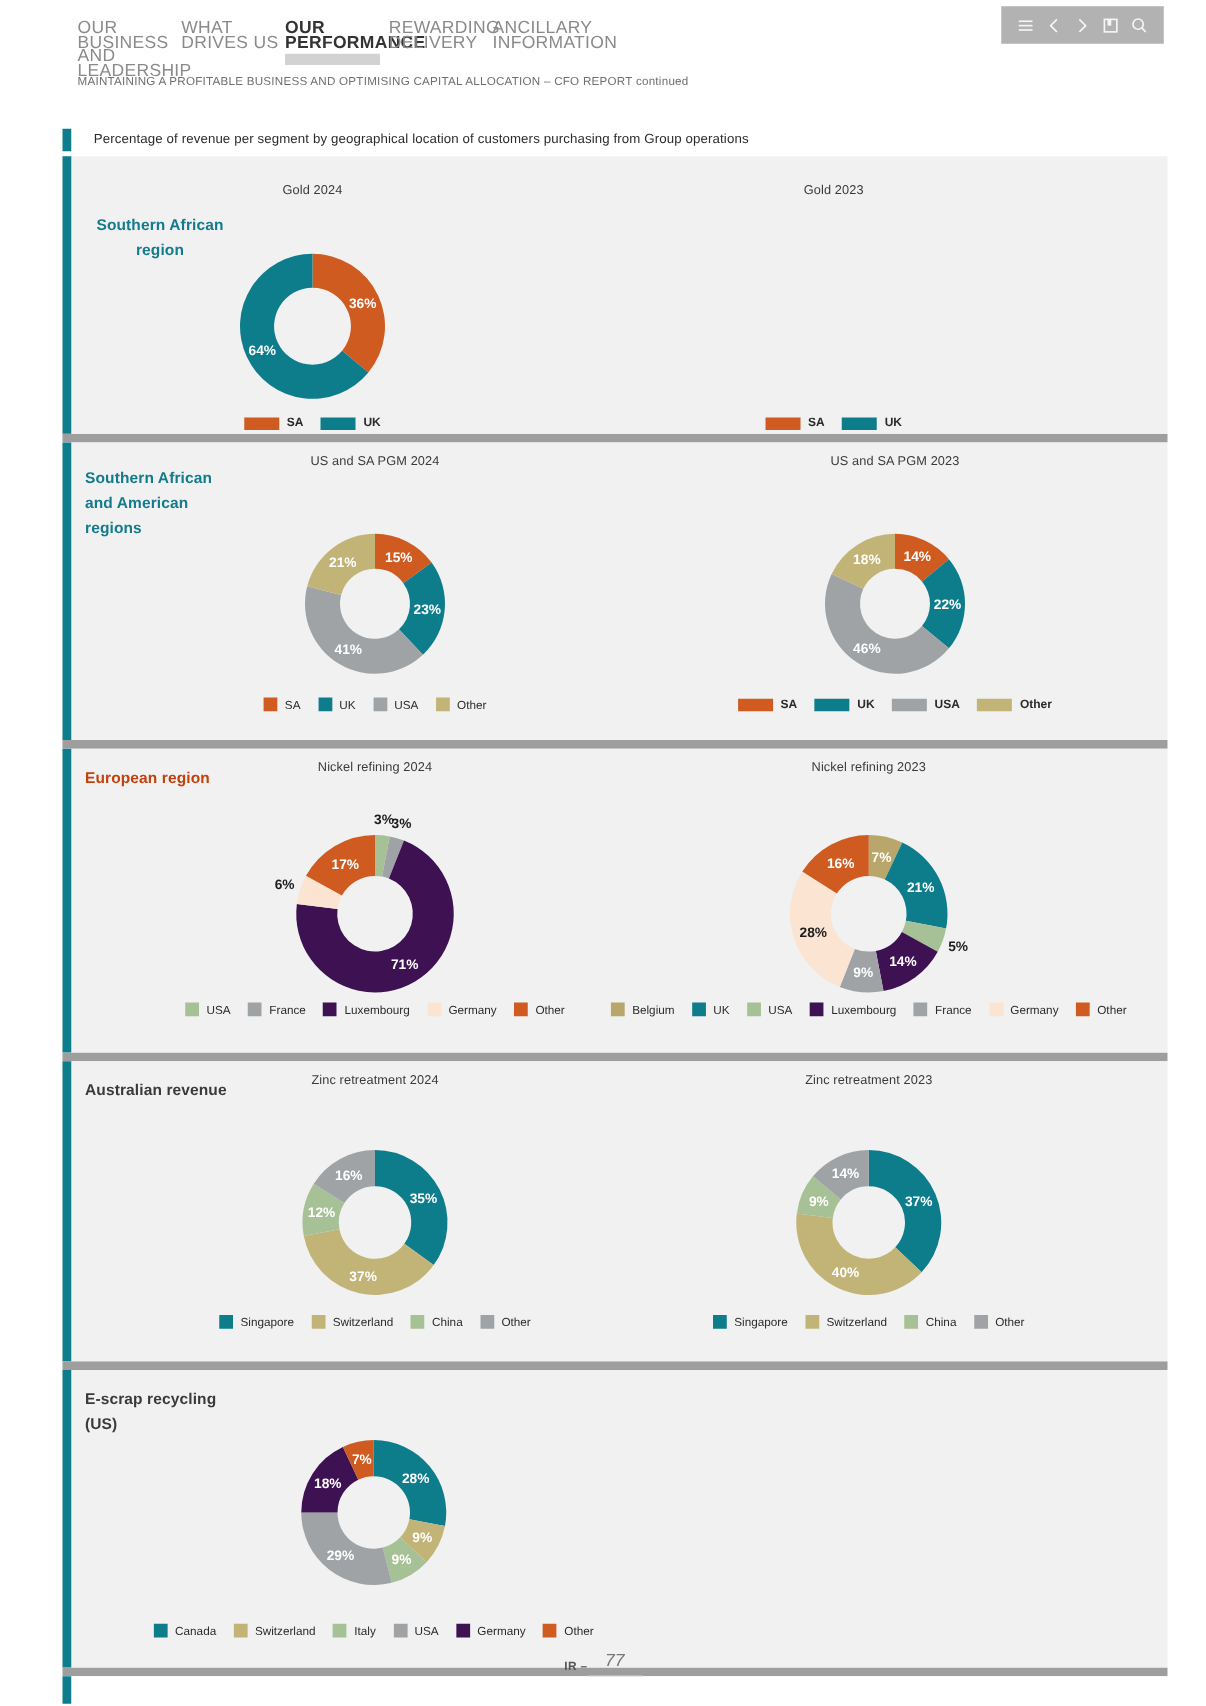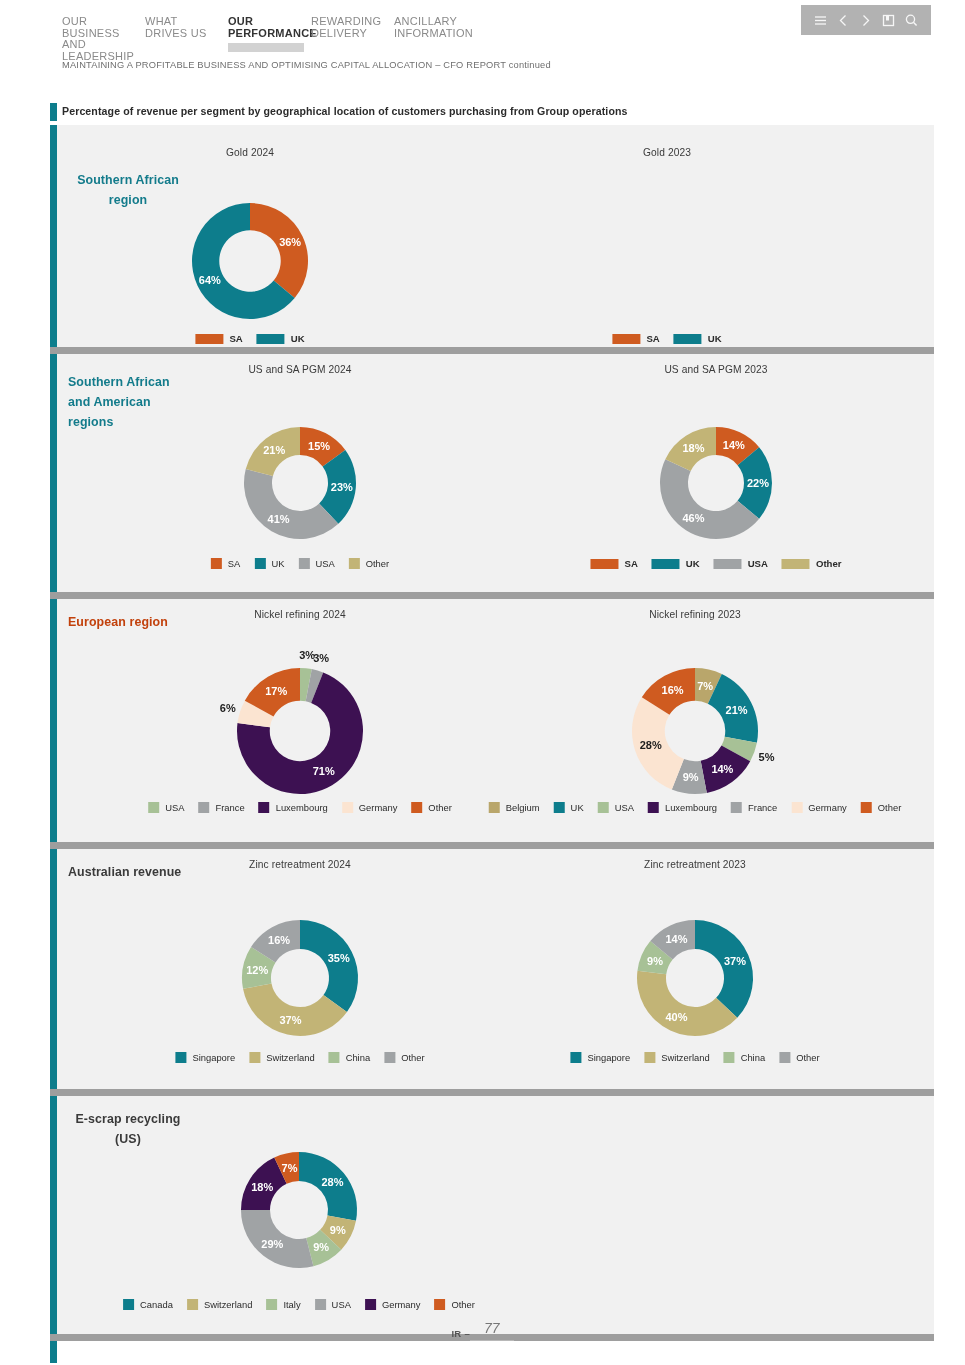--- a/index.html
+++ b/index.html
@@ -10,21 +10,21 @@
     background:#ffffff;
     font-family:"Liberation Sans", sans-serif;
     color:#333;
     position:relative;
     overflow:hidden;
   }
 
   
   #topnav { position:absolute; left:62px; top:16px; display:flex; gap:0; }
   .nav-item {
-    width:83px; font-size:11px; line-height:11.5px; letter-spacing:.25px;
+    width:83px; font-size:14px; line-height:11.5px; letter-spacing:.25px;
     color:#8a8a8a; text-transform:uppercase; padding-bottom:3px;
   }
   .nav-item.active { color:#333; font-weight:bold; }
   .nav-item .nav-underline {
     display:block; height:9px; background:#d2d2d2; margin-top:4px; width:76px;
   }
   .nav-item:not(.active) .nav-underline { background:transparent; }
   .nav-l2 { display:block; }
 
   #toolbar {
@@ -39,21 +39,21 @@
     position:absolute; left:62px; top:60px; font-size:9.3px;
     letter-spacing:.2px; color:#6f6f6f; text-transform:uppercase;
   }
   #kicker .cont { text-transform:none; }
 
   
   #panel { position:absolute; left:50px; top:103px; width:884px; }
   #panel-title-row { display:flex; align-items:flex-start; height:22px; }
   #panel-title-bar { width:7px; height:18px; background:#0d7d8c; flex:0 0 7px; }
   #panel-title {
-    font-size:10.6px; font-weight:bold; color:#2b2b2b; margin-left:5px;
+    font-size:10.6px; font-weight:normal; color:#2b2b2b; margin-left:18px;
     letter-spacing:.1px; padding-top:2px;text-align:right;
   }
 
   .section { position:relative; background:#f1f1f1; margin-bottom:0; }
   .section-rail {
     position:absolute; left:0; top:0; width:7px; height:100%;
     background:#0d7d8c;
   }
   .sep { height:7px; background:#9e9e9e; width:100%; }
 
@@ -427,21 +427,21 @@
           </div>
           <div class="lg-entry">
             <span class="lg-sw" style="background: rgb(160, 163, 165);"></span>
             <span class="lg-txt">Other</span>
           </div>
         </div>
       </div>
       <div class="sep"></div>
       <div class="section" style="height: 238px;">
         <div class="section-rail"></div>
-        <div class="region-label dark" style="left: 18px; top: 13px; width: 120px; text-align: center;">E-scrap recycling (US)</div>
+        <div class="region-label dark" style="left: 18px; top: 13px; width: 120px;">E-scrap recycling (US)</div>
         <div class="donut-wrap" style="left: 165px; top: 30px;">
           <svg width="168" height="168" viewBox="0 0 168 168">
             <path d="M84,26 A58,58 0 0 1 140.97266054226395,94.86811624597203 L112.48633027113198,89.43405812298602 A29,29 0 0 0 84,55 Z" fill="#0d7d8c"></path>
             <text x="117.51732606074684" y="60.272056445932" text-anchor="middle" class="slice-label">28%</text>
             <path d="M140.97266054226395,94.86811624597203 A58,58 0 0 1 126.28018039044186,123.70373214386396 L105.14009019522092,103.85186607193198 A29,29 0 0 0 112.48633027113198,89.43405812298602 Z" fill="#c2b476"></path>
             <text x="122.75878380219399" y="107.7485867386703" text-anchor="middle" class="slice-label">9%</text>
             <path d="M126.28018039044186,123.70373214386396 A58,58 0 0 1 98.42401345556156,140.1778233454606 L91.21200672778079,112.0889116727303 A29,29 0 0 0 105.14009019522092,103.85186607193198 Z" fill="#a7c196"></path>
             <text x="106.14330158514113" y="125.44227817467156" text-anchor="middle" class="slice-label">9%</text>
             <path d="M98.42401345556156,140.1778233454606 A58,58 0 0 1 26,84 L55,84 A29,29 0 0 0 91.21200672778079,112.0889116727303 Z" fill="#a0a3a5"></path>
             <text x="57.33854316609552" y="122.37174303834253" text-anchor="middle" class="slice-label">29%</text>

